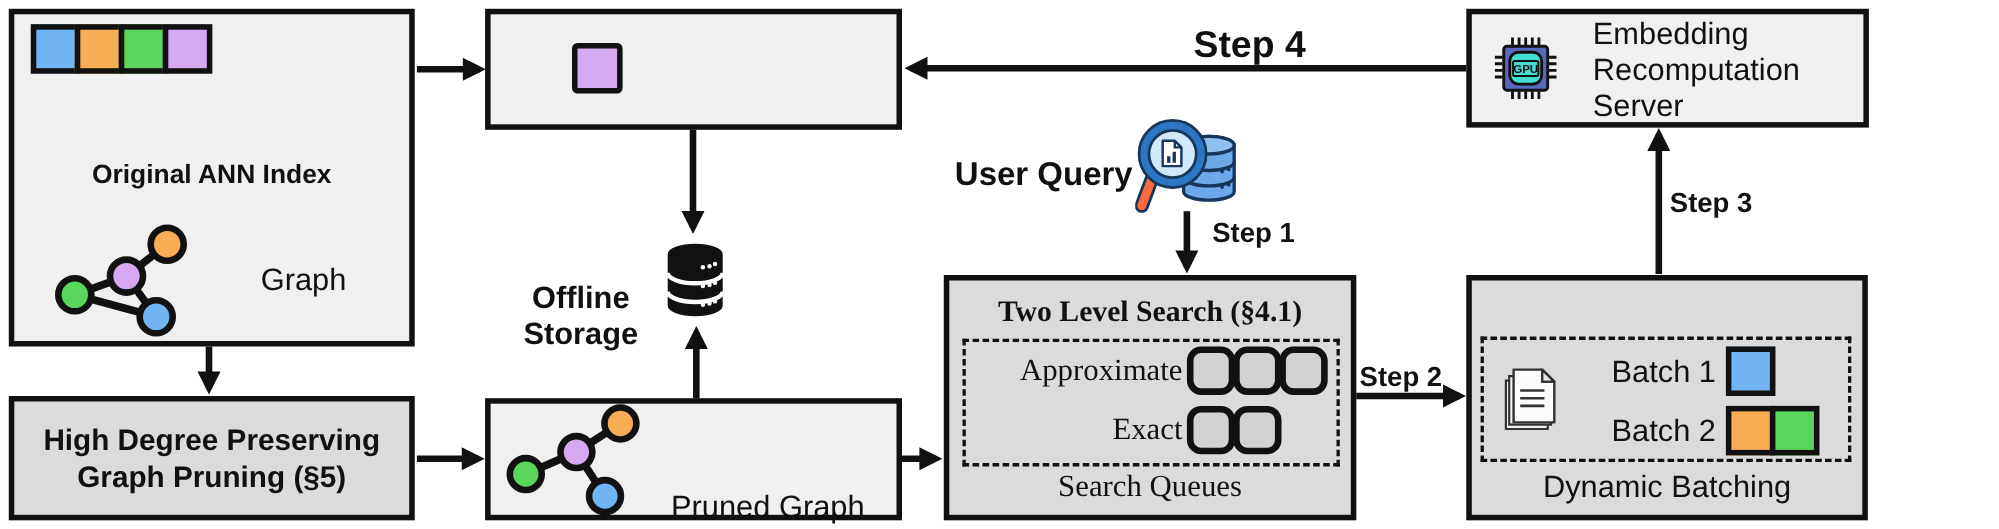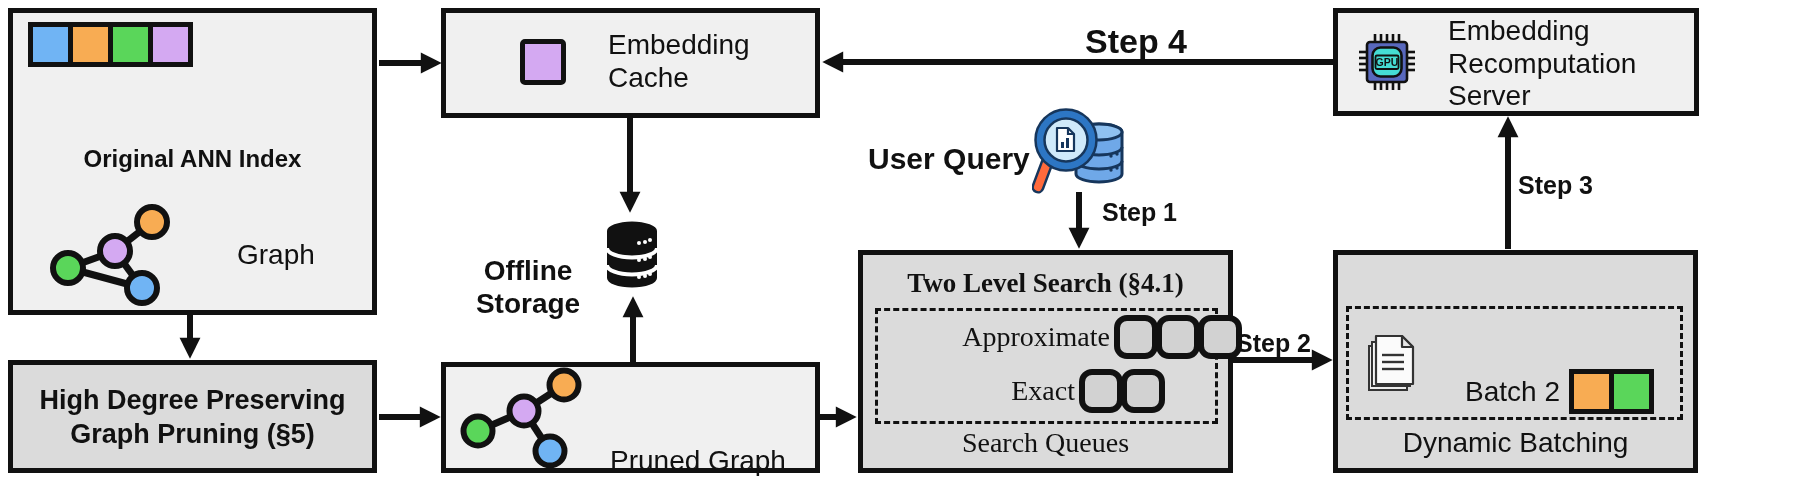--- a/index.html
+++ b/index.html
@@ -83,21 +83,20 @@
         <circle cx="104" cy="20" r="15" fill="#F8AC53"></circle>
         <circle cx="94" cy="86" r="15" fill="#70B4F4"></circle>
         <circle cx="67" cy="49" r="15" fill="#D4A9F2"></circle>
       </g>
     </svg>
     <div class="abs t28" style="left:224px; top:226px;">Graph</div>
   </div>
 
   <div class="box" style="left:441px; top:8px; width:379px; height:110px;">
     <div class="abs c-purple" style="left:74px; top:26px; width:46px; height:46px; box-sizing:border-box; border:5px solid #111; border-radius:5px;"></div>
-    <div class="abs t28" style="left:162px; top:15px; width:180px; line-height:33px;">Embedding Cache</div>
   </div>
 
   <div class="abs bold" style="left:464px; top:214px; width:128px; font-size:28px; line-height:33px; text-align:center;margin-top:40px;">Offline Storage</div>
   <svg class="abs" style="left:604px; top:218px;" width="56" height="74" viewBox="0 0 56 74">
     <path d="M3,13 a25,9.5 0 0 1 50,0 v47 a25,9.5 0 0 1 -50,0 z" fill="#111"></path>
     <path d="M3,30 a25,9.5 0 0 0 50,0" stroke="#fff" stroke-width="4" fill="none"></path>
     <path d="M3,47 a25,9.5 0 0 0 50,0" stroke="#fff" stroke-width="4" fill="none"></path>
     <g fill="#fff">
       <circle cx="35" cy="25" r="2"></circle>
         <circle cx="41" cy="24" r="2"></circle>
@@ -140,21 +139,21 @@
       <path d="M36,22 v6 h6" fill="none" stroke="#16365C" stroke-width="2.2"></path>
       <rect x="29" y="36" width="3" height="6" fill="#16365C"></rect>
       <rect x="34" y="32" width="3" height="10" fill="#16365C"></rect>
     </g>
   </svg>
   <div class="step-label" style="left:1102px; top:198px;">Step 1</div>
 
   <div class="box gray" style="left:858px; top:250px; width:375px; height:223px;font-family:Liberation Serif, serif;">
     <div class="box-title">Two Level Search (§4.1)</div>
     <div class="dashed" style="left:12px; top:53px; width:343px; height:116px;">
-      <div class="tls-row" style="top:4px;margin-left:35px;">
+      <div class="tls-row" style="top:4px;">
         <div class="tls-label">Approximate</div>
         <div class="qslots">
           <div class="qslot"></div>
           <div class="qslot"></div>
           <div class="qslot"></div>
         </div>
       </div>
       <div class="tls-row" style="top:58px;">
         <div class="tls-label">Exact</div>
         <div class="qslots">
@@ -173,20 +172,26 @@
         <path d="M3,16 h28 l10,10 v34 h-38 z" fill="#EDEDED" stroke="#333" stroke-width="2"></path>
         <path d="M6,12 h28 l10,10 v34 h-38 z" fill="#F5F5F5" stroke="#333" stroke-width="2"></path>
         <path d="M10,6 h26 l11,11 v37 h-37 z" fill="#FBFBFB" stroke="#333" stroke-width="2.2" stroke-linejoin="round"></path>
         <path d="M36,6 l11,11 h-11 z" fill="#E6E6E6" stroke="#333" stroke-width="2.2" stroke-linejoin="round"></path>
         <g stroke="#333" stroke-width="2.4">
           <line x1="16" y1="25" x2="38" y2="25"></line>
           <line x1="16" y1="32" x2="38" y2="32"></line>
           <line x1="16" y1="39" x2="38" y2="39"></line>
         </g>
       </svg>
+      <div class="bs-row" style="top:6px;">
+        <div class="bs-label">Batch 1</div>
+        <div style="display:flex;">
+          <div class="chip c-blue"></div>
+        </div>
+      </div>
       <div class="bs-row" style="top:60px;">
         <div class="bs-label">Batch 2</div>
         <div style="display:flex;">
           <div class="chip c-orange"></div>
           <div class="chip c-green"></div>
         </div>
       </div>
     </div>
     <div class="box-caption">Dynamic Batching</div>
   </div>

